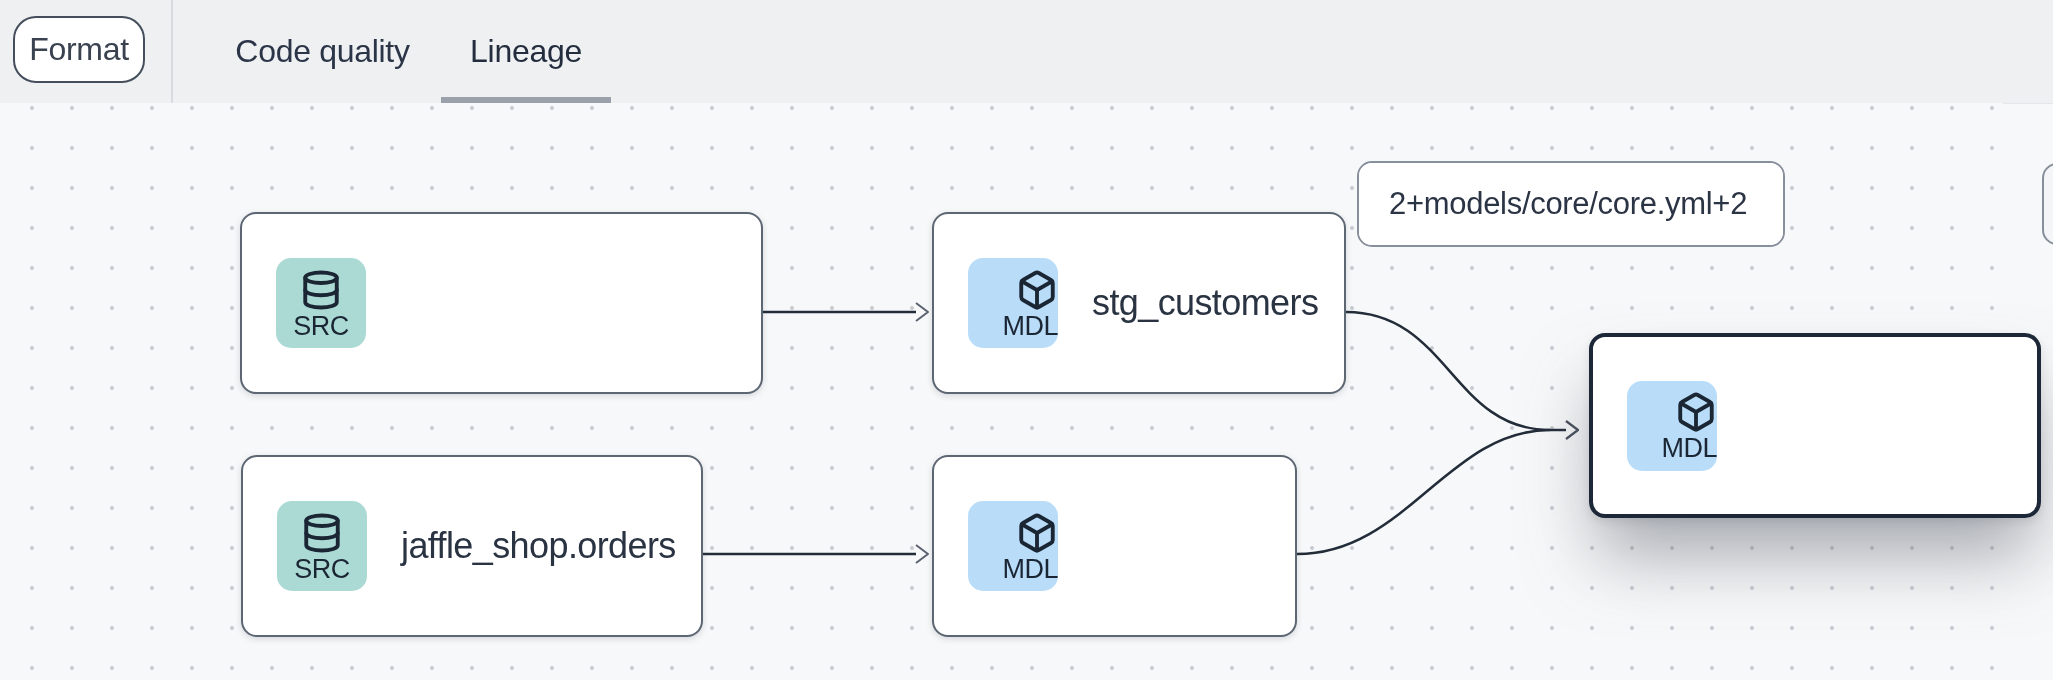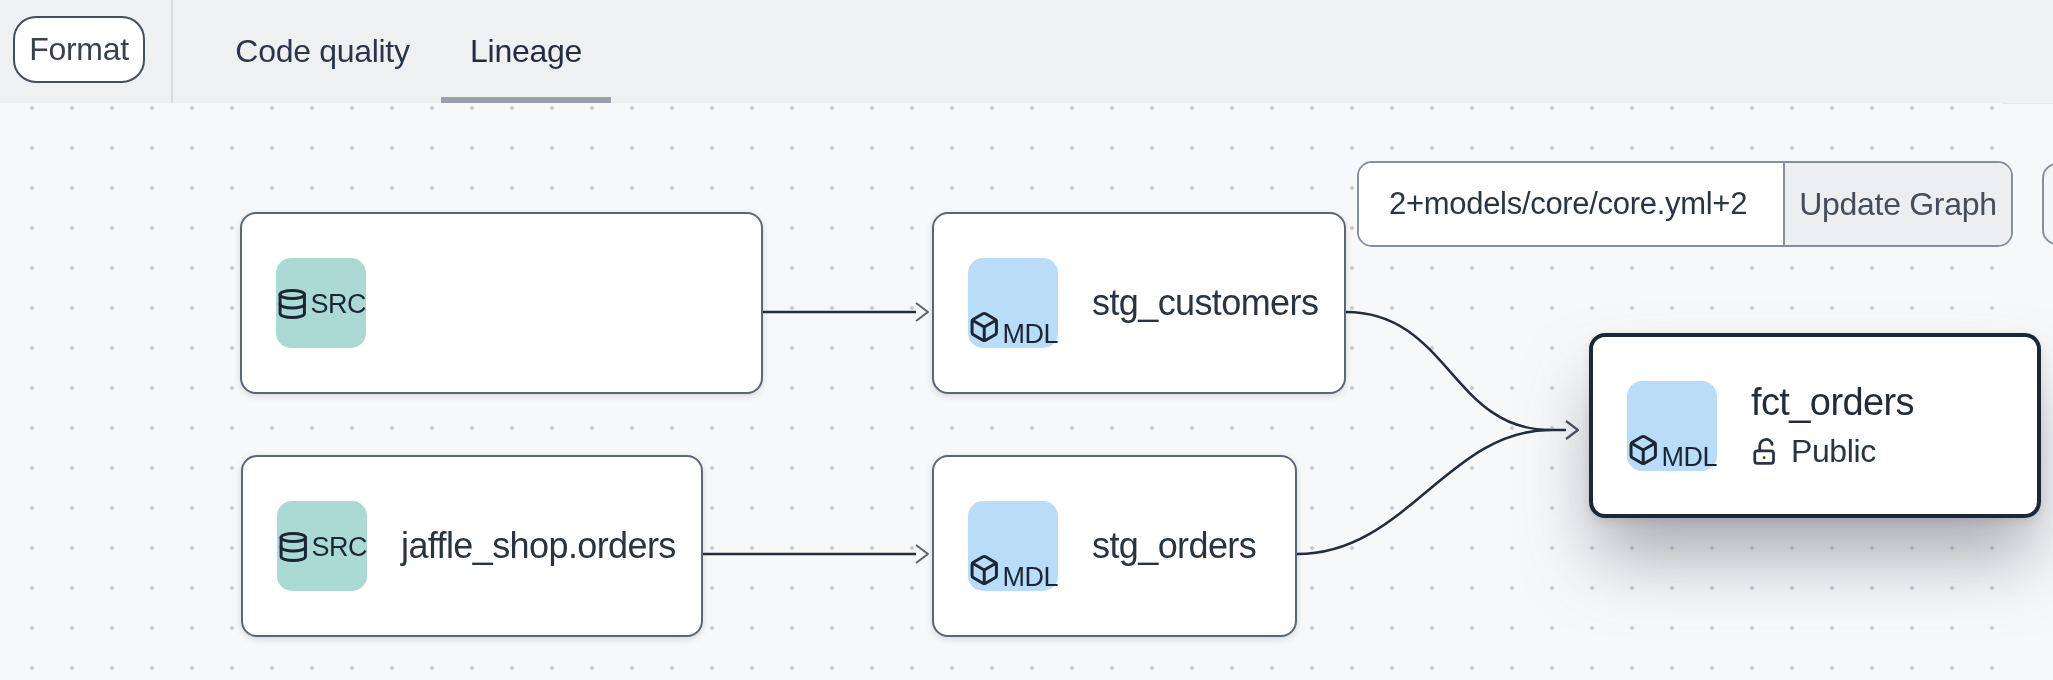--- a/index.html
+++ b/index.html
@@ -23,21 +23,21 @@
     background-image:radial-gradient(circle,#c9ccd3 1.8px,rgba(201,204,211,0) 2.2px);
     background-size:40px 40px;background-position:12px 25px;text-decoration:underline;}
   .edges{position:absolute;left:0;top:0;width:2053px;height:577px;pointer-events:none;}
 
   
   .node{position:absolute;background:#ffffff;border:2.5px solid #5d6673;border-radius:16px;
     display:flex;align-items:center;padding-left:34px;box-sizing:border-box;gap:34px;
     box-shadow:0 2px 6px rgba(60,70,90,0.18);cursor:pointer;}
   .node.selected{border:4.5px solid #1c2838;
     box-shadow:0 45px 70px -8px rgba(100,106,118,0.55),0 4px 10px rgba(0,0,0,0.10);}
-  .node-icon{width:90px;height:90px;border-radius:15px;flex:0 0 auto;display:flex;flex-direction:row;
+  .node-icon{width:90px;height:90px;border-radius:15px;flex:0 0 auto;display:flex;flex-direction:column;
     align-items:center;justify-content:center;gap:2px;padding-top:2px;box-sizing:border-box;}
   .node-icon.src{background:#abdad5;}
   .node-icon.mdl{background:#b9ddf8;align-items:flex-end;}
   .node-badge{font-size:27px;color:#1b2634;line-height:1;letter-spacing:-0.5px;}
   .node-label{font-size:36px;color:#2a3342;letter-spacing:-0.6px;white-space:nowrap;}
   .node-text{display:flex;flex-direction:column;gap:9px;}
   .node-title{font-size:38px;color:#222c3b;letter-spacing:-0.6px;}
   .node-access{display:flex;align-items:center;gap:10px;font-size:32px;color:#2a3342;letter-spacing:-0.4px;}
 
   
@@ -74,21 +74,20 @@
       <path d="M916,200 L928,209 L916,218" stroke="#5a6170" stroke-width="2" stroke-linejoin="round"></path>
       <path d="M703,451 L916,451" stroke="#232c39" stroke-width="2.5"></path>
       <path d="M916,442 L928,451 L916,460" stroke="#5a6170" stroke-width="2" stroke-linejoin="round"></path>
       <path d="M1346,209 C1448,209 1452,327 1550,327 L1566,327" stroke="#232c39" stroke-width="2.5"></path>
       <path d="M1297,451 C1406,451 1448,327 1550,327" stroke="#232c39" stroke-width="2.5"></path>
       <path d="M1566,318 L1578,327 L1566,336" stroke="#454c59" stroke-width="2.2" stroke-linejoin="round"></path>
     </svg>
 
     <div class="selector">
       <div class="selector-input">2+models/core/core.yml+2</div>
-      <button class="update-btn">Update Graph</button>
     </div>
     <div class="partial-btn"></div>
 
     <div class="node" style="left:240px;top:109px;width:523px;height:182px">
       <div class="node-icon src">
         <svg width="42" height="42" viewBox="0 0 24 24" stroke="#1b2634" stroke-width="2.2" stroke-linecap="round" stroke-linejoin="round" fill="none">
           <ellipse cx="12" cy="5" rx="9" ry="3"></ellipse>
           <path d="M3 5v14a9 3 0 0 0 18 0V5"></path>
           <path d="M3 12a9 3 0 0 0 18 0"></path>
         </svg>
@@ -122,39 +121,27 @@
 
     <div class="node" style="left:932px;top:352px;width:365px;height:182px">
       <div class="node-icon mdl">
         <svg width="42" height="42" viewBox="0 0 24 24" stroke="#1b2634" stroke-width="2.2" stroke-linecap="round" stroke-linejoin="round" fill="none">
           <path d="M21 8a2 2 0 0 0-1-1.73l-7-4a2 2 0 0 0-2 0l-7 4A2 2 0 0 0 3 8v8a2 2 0 0 0 1 1.73l7 4a2 2 0 0 0 2 0l7-4A2 2 0 0 0 21 16Z"></path>
           <path d="M3.3 7 12 12l8.7-5"></path>
             <path d="M12 22V12"></path>
         </svg>
         <span class="node-badge">MDL</span>
       </div>
-      <div class="node-label">stg_orders</div>
     </div>
 
     <div class="node selected" style="left:1589px;top:230px;width:452px;height:185px">
       <div class="node-icon mdl">
         <svg width="42" height="42" viewBox="0 0 24 24" stroke="#1b2634" stroke-width="2.2" stroke-linecap="round" stroke-linejoin="round" fill="none">
           <path d="M21 8a2 2 0 0 0-1-1.73l-7-4a2 2 0 0 0-2 0l-7 4A2 2 0 0 0 3 8v8a2 2 0 0 0 1 1.73l7 4a2 2 0 0 0 2 0l7-4A2 2 0 0 0 21 16Z"></path>
           <path d="M3.3 7 12 12l8.7-5"></path>
             <path d="M12 22V12"></path>
         </svg>
         <span class="node-badge">MDL</span>
       </div>
-      <div class="node-text">
-        <div class="node-title">fct_orders</div>
-        <div class="node-access">
-          <svg width="30" height="30" viewBox="0 0 24 24" stroke="#2a3342" stroke-width="2.2" stroke-linecap="round" stroke-linejoin="round" fill="none">
-            <rect x="3" y="11" width="15" height="10" rx="2"></rect>
-            <path d="M7 11V7a5 5 0 0 1 9.9-1"></path>
-            <path d="M10.5 16.5h.01"></path>
-          </svg>
-          <span>Public</span>
-        </div>
-      </div>
     </div>
 
   </div>
 </div>
 
 </body></html>

